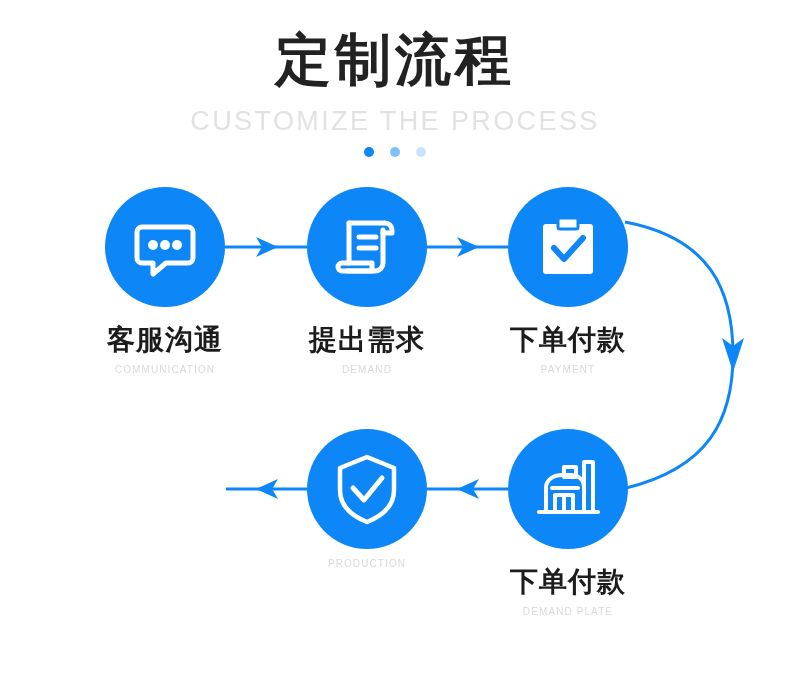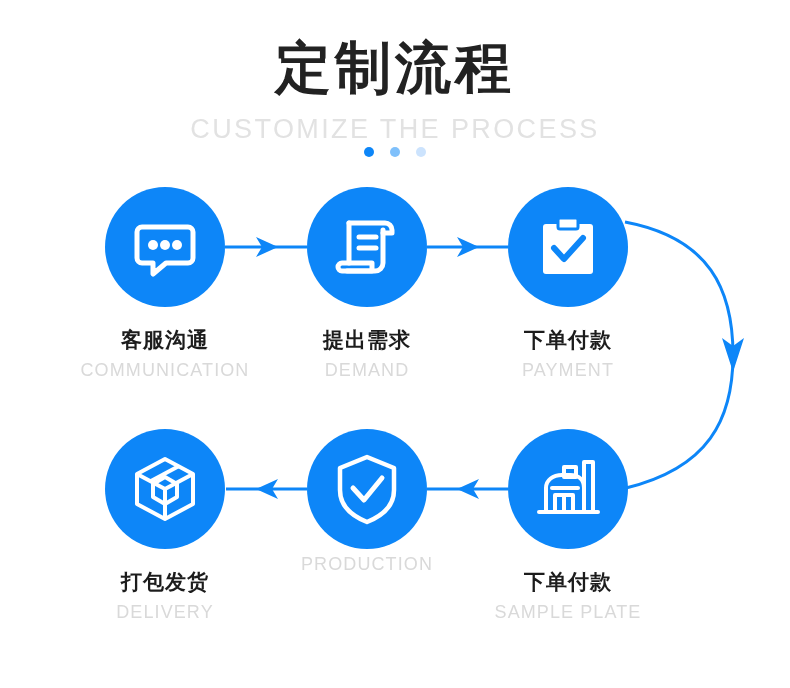--- a/index.html
+++ b/index.html
@@ -22,21 +22,21 @@
   
   .header {
     position: absolute;
     left: 0;
     top: 0;
     width: 790px;
     text-align: center;
   }
   .title {
     margin: 0;
-    padding-top: 36px;
+    padding-top: 28px;
     font-size: 56px;
     line-height: 64px;
     font-weight: bold;
     color: #222222;
     letter-spacing: 4px;
     font-family: "DejaVu Sans", "Liberation Sans", sans-serif;
   }
   .subtitle {
     margin: 7px;
     padding-top: 6px;
@@ -90,31 +90,31 @@
   }
   .circle svg {
     position: absolute;
     left: 50%;
     top: 50%;
     transform: translate(-50%, -50%);
   }
   .step-cn {
     margin: 0;
     padding-top: 18px;
-    font-size: 21px;
+    font-size: 28px;
     line-height: 30px;
     font-weight: bold;
     color: #1c1c1c;
     letter-spacing: 1px;
     font-family: "DejaVu Sans", "Liberation Sans", sans-serif;
   }
   .step-en {
     margin: 0;
     padding-top: 6px;
-    font-size: 18px;
+    font-size: 10px;
     line-height: 18px;
     color: #d9d9d9;
     letter-spacing: 1.1px;
     font-family: "Liberation Sans", sans-serif;
   }
 
   
   .row1 { top: 187px; }
   .row2 { top: 429px; }
   .col1 { left: 65px; }
@@ -196,33 +196,20 @@
         <path d="M18 12 v40" fill="none" stroke="#ffffff" stroke-width="5" stroke-linecap="round"></path>
         <path d="M11 52 h30 v8 h-30 a4 4 0 0 1 -4 -4 a4 4 0 0 1 4 -4 z" fill="none" stroke="#ffffff" stroke-width="5" stroke-linejoin="round"></path>
         <line x1="28" y1="26" x2="45" y2="26" stroke="#ffffff" stroke-width="5" stroke-linecap="round"></line>
         <line x1="28" y1="37" x2="45" y2="37" stroke="#ffffff" stroke-width="5" stroke-linecap="round"></line>
       </svg>
     </div>
     <p class="step-cn">提出需求</p>
     <p class="step-en">DEMAND</p>
   </div>
 
-  <div class="step row2 col1">
-    <div class="circle">
-      <svg width="72" height="72" viewBox="0 0 72 72">
-        <path d="M36 6 L64 21 L64 51 L36 66 L8 51 L8 21 Z" fill="none" stroke="#ffffff" stroke-width="4" stroke-linejoin="round"></path>
-        <path d="M8 21 L36 36 L64 21" fill="none" stroke="#ffffff" stroke-width="4" stroke-linejoin="round"></path>
-        <path d="M36 36 L36 66" fill="none" stroke="#ffffff" stroke-width="4" stroke-linejoin="round"></path>
-        <path d="M22 28 L50 13" fill="none" stroke="#ffffff" stroke-width="4" stroke-linejoin="round"></path>
-        <path d="M36 24 L48 31 L48 44 L36 51 L24 44 L24 31 Z" fill="none" stroke="#ffffff" stroke-width="4" stroke-linejoin="round"></path>
-      </svg>
-    </div>
-    <p class="step-cn">打包发货</p>
-    <p class="step-en">DELIVERY</p>
-  </div>
 
   <div class="step row2 col2">
     <div class="circle">
       <svg width="70" height="74" viewBox="0 0 70 74">
         <path d="M35 5 L62 16 L62 38 C62 54 50 64 35 70 C20 64 8 54 8 38 L8 16 Z" fill="none" stroke="#ffffff" stroke-width="4.5" stroke-linejoin="round"></path>
         <polyline points="21,36 32,48 50,26" fill="none" stroke="#ffffff" stroke-width="5" stroke-linecap="round" stroke-linejoin="round"></polyline>
       </svg>
     </div>
     <p class="step-en">PRODUCTION</p>
   </div>
@@ -233,16 +220,16 @@
         <path d="M14 57 L14 34 C14 26 21 21 30 21 L38 21 C47 21 52 26 52 34 L52 57" fill="none" stroke="#ffffff" stroke-width="4" stroke-linejoin="round"></path>
         <rect x="32" y="13" width="12" height="10" fill="none" stroke="#ffffff" stroke-width="4" stroke-linejoin="round"></rect>
         <path d="M52 57 L52 8 L61 8 L61 57" fill="none" stroke="#ffffff" stroke-width="4" stroke-linejoin="round"></path>
         <line x1="20" y1="34" x2="46" y2="34" stroke="#ffffff" stroke-width="4" stroke-linecap="round"></line>
         <path d="M23 57 L23 41 L41 41 L41 57" fill="none" stroke="#ffffff" stroke-width="4" stroke-linejoin="round"></path>
         <line x1="32" y1="41" x2="32" y2="57" stroke="#ffffff" stroke-width="4"></line>
         <line x1="7" y1="58" x2="66" y2="58" stroke="#ffffff" stroke-width="4" stroke-linecap="round"></line>
       </svg>
     </div>
     <p class="step-cn">下单付款</p>
-    <p class="step-en">SAMPLE PLATE</p>
+    <p class="step-en">DEMAND PLATE</p>
   </div>
 
 </div>
 
 </body></html>

